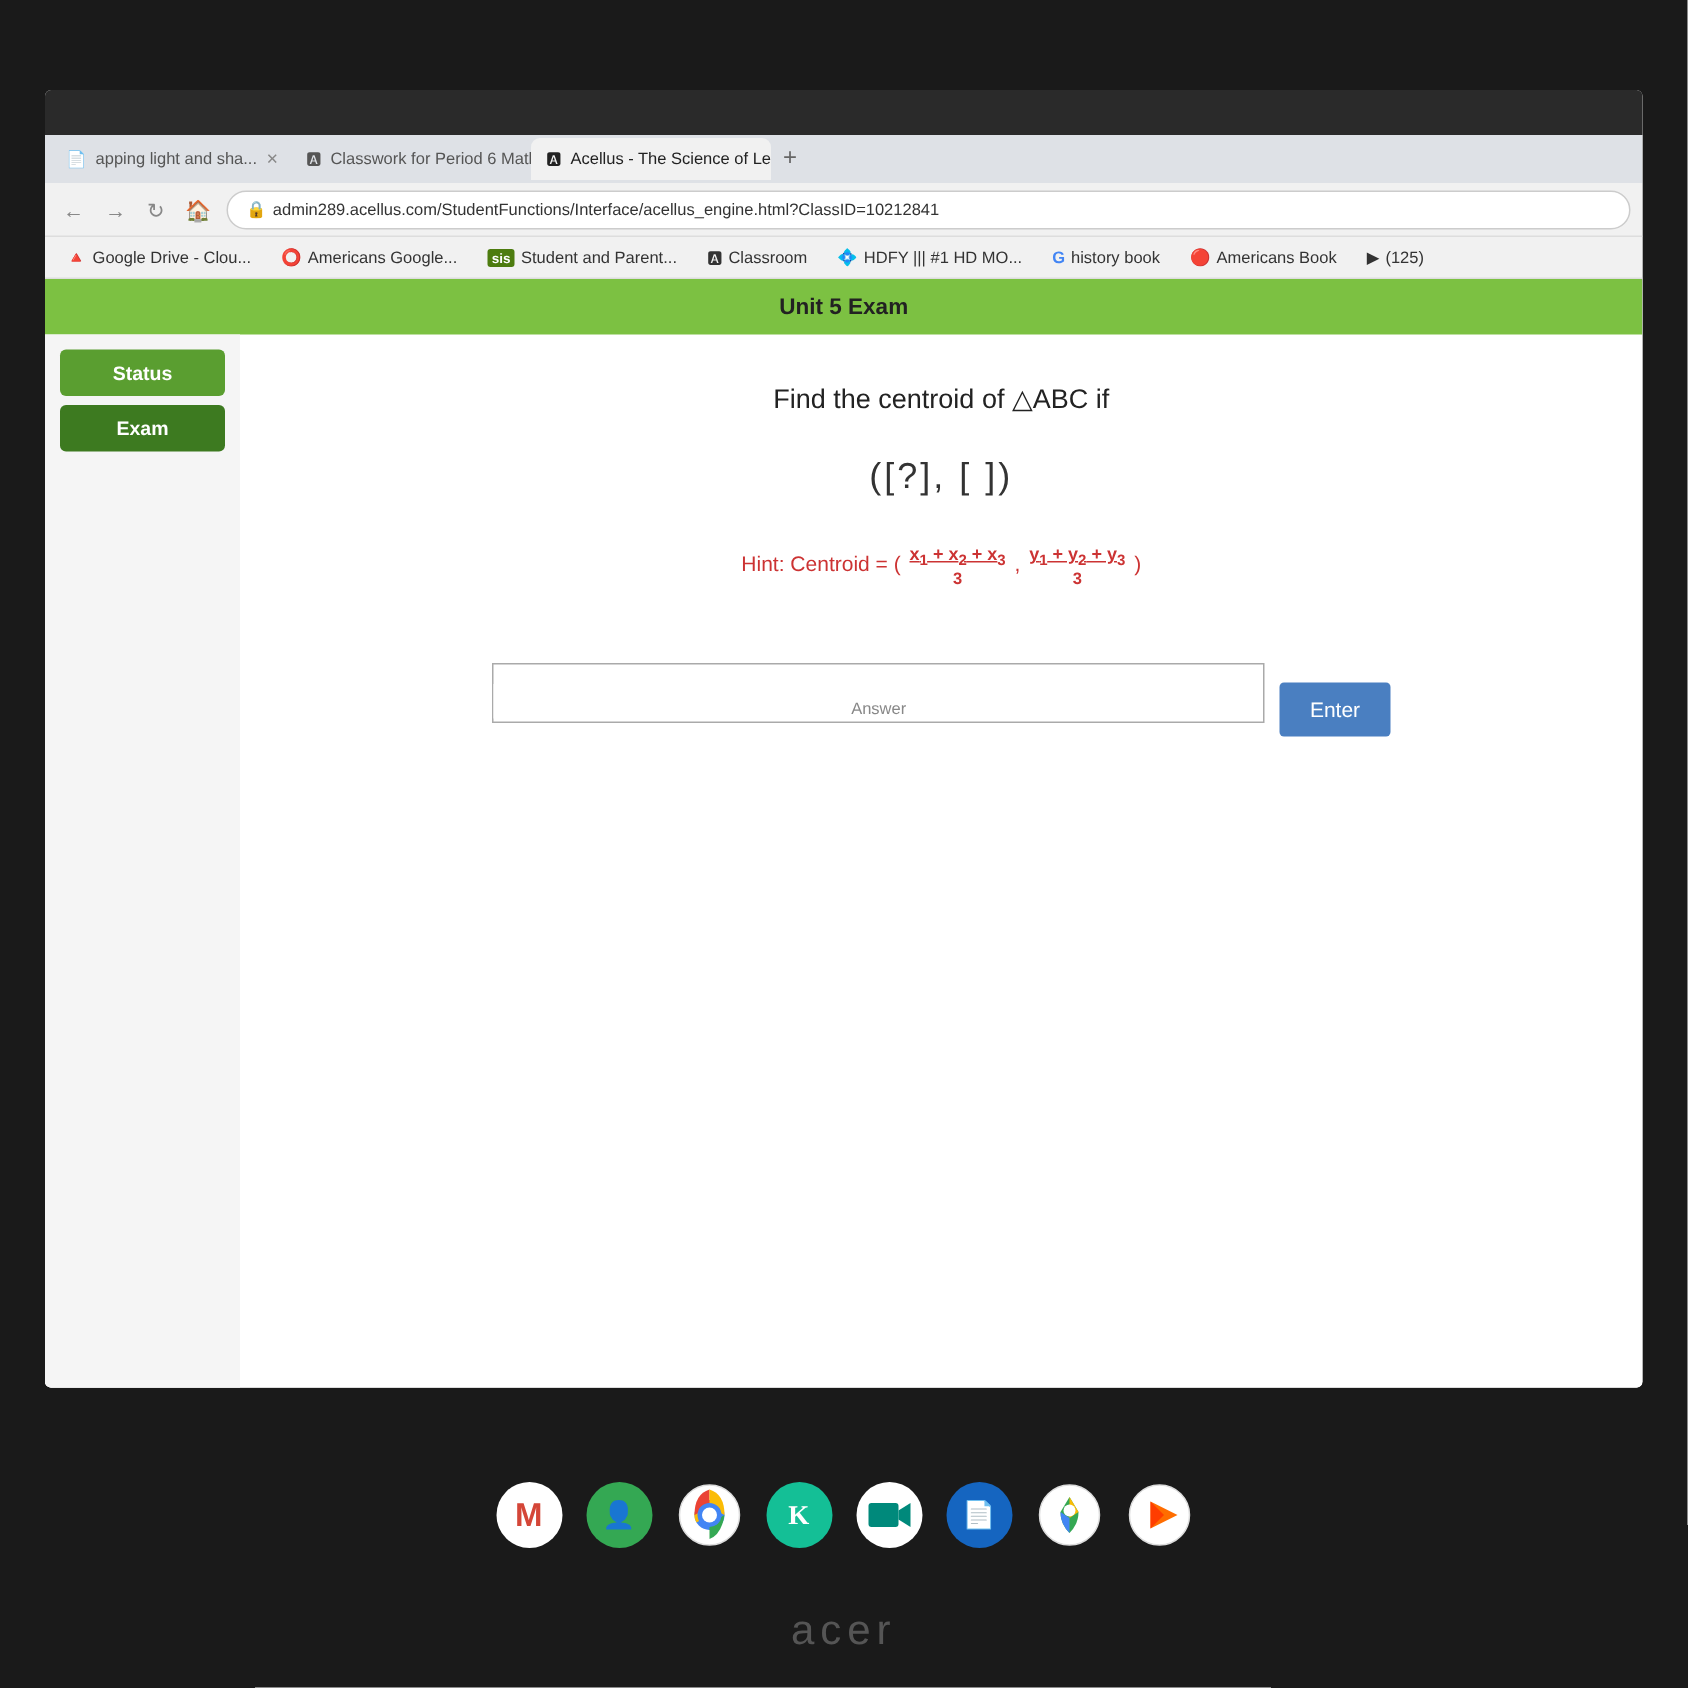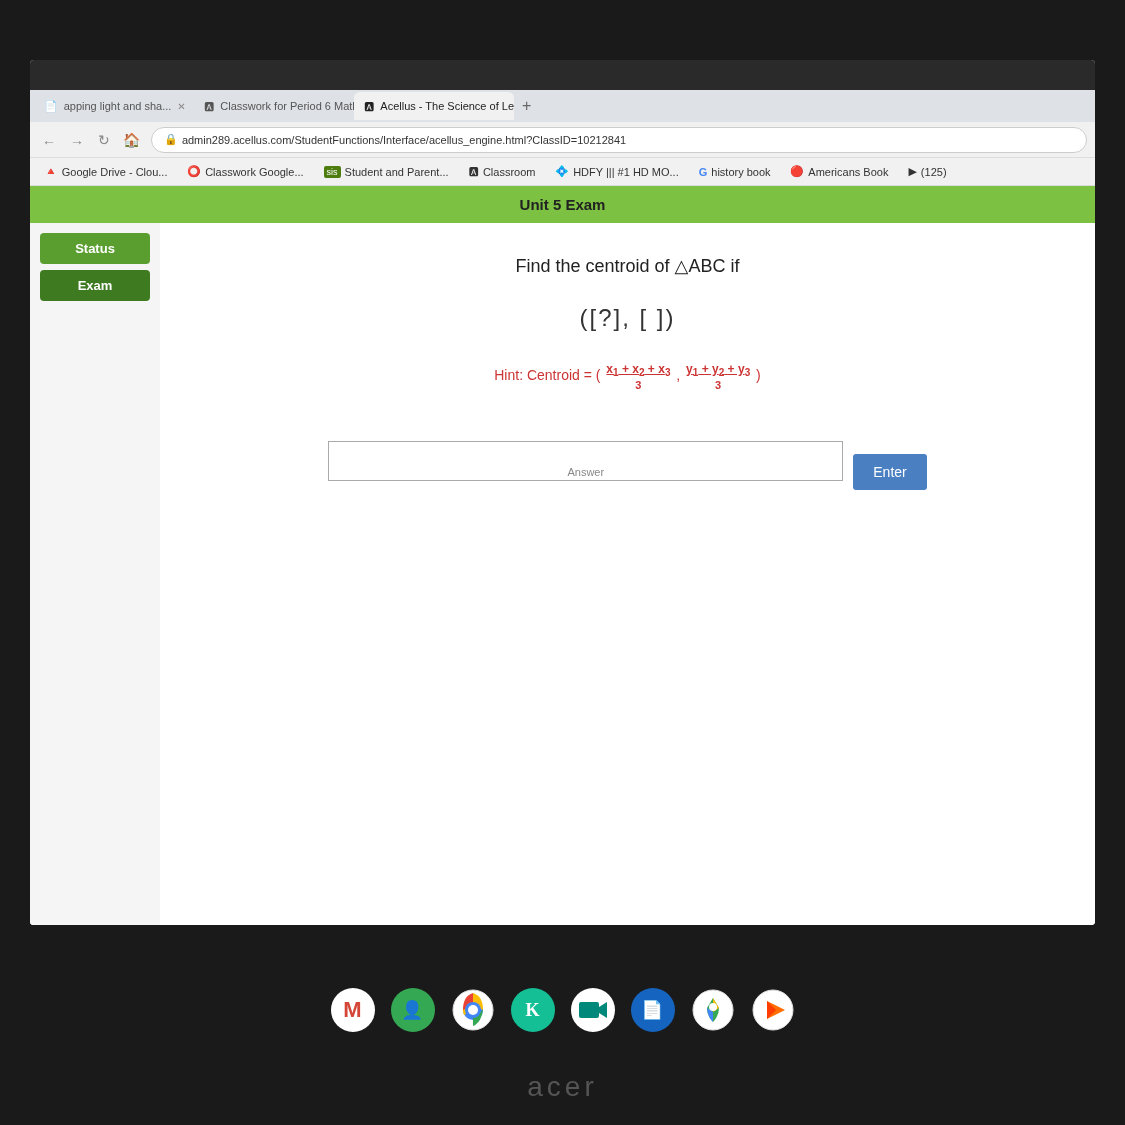--- a/index.html
+++ b/index.html
@@ -371,24 +371,24 @@
       </div>
     </div>
 
     <div class="bookmarks-bar">
       <div class="bookmark-item">
         <span>🔺</span>
         <span>Google Drive - Clou...</span>
       </div>
       <div class="bookmark-item">
         <span>⭕</span>
-        <span>Classwork Google...</span>
-      </div>
-      <div class="bookmark-item">
-        <span style="background:#4d7c0f;color:white;padding:1px 3px;font-size:9px;font-weight:normal;border-radius:2px;">sis</span>
+        <span>Americans Google...</span>
+      </div>
+      <div class="bookmark-item">
+        <span style="background:#4d7c0f;color:white;padding:1px 3px;font-size:9px;font-weight:bold;border-radius:2px;">sis</span>
         <span>Student and Parent...</span>
       </div>
       <div class="bookmark-item">
         <span>🅰</span>
         <span>Classroom</span>
       </div>
       <div class="bookmark-item">
         <span>💠</span>
         <span>HDFY ||| #1 HD MO...</span>
       </div>

